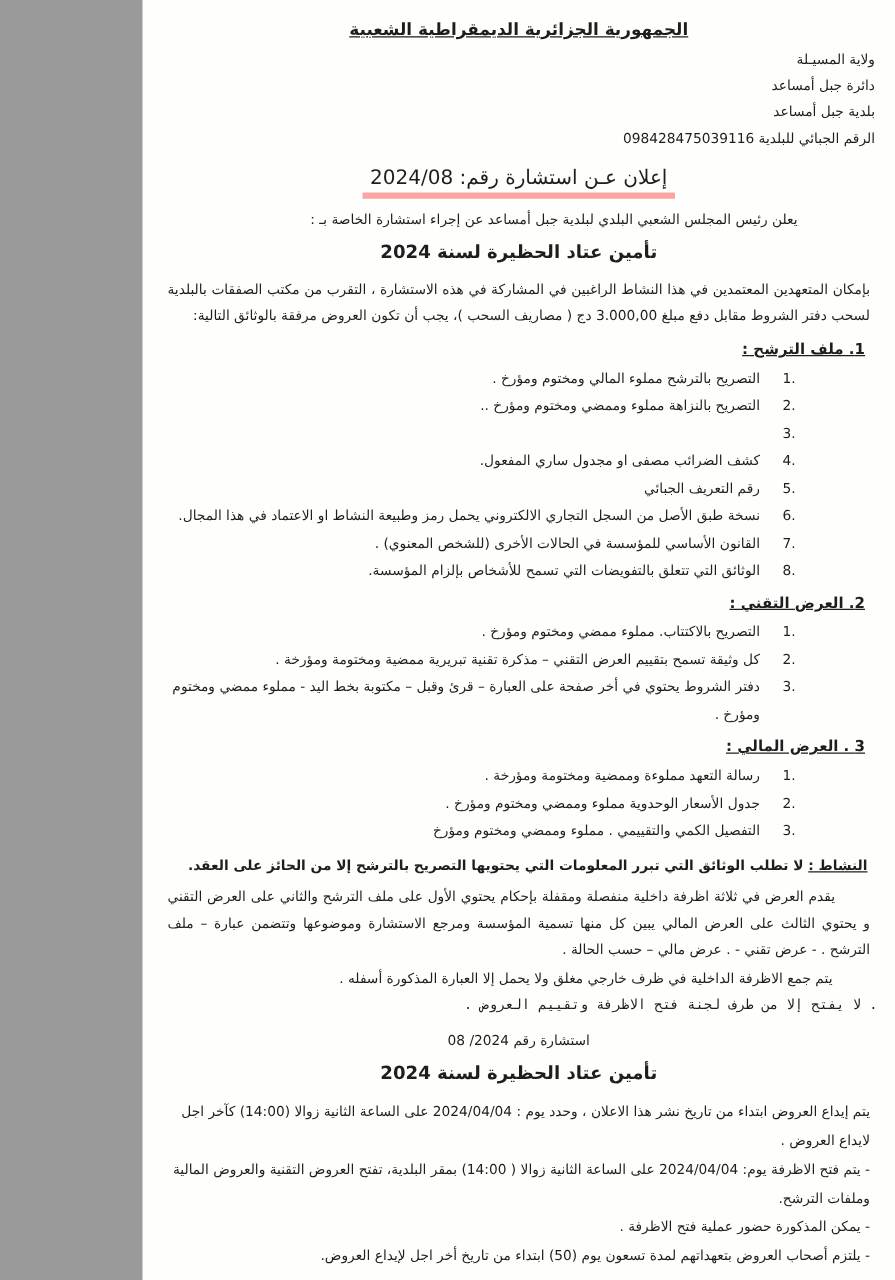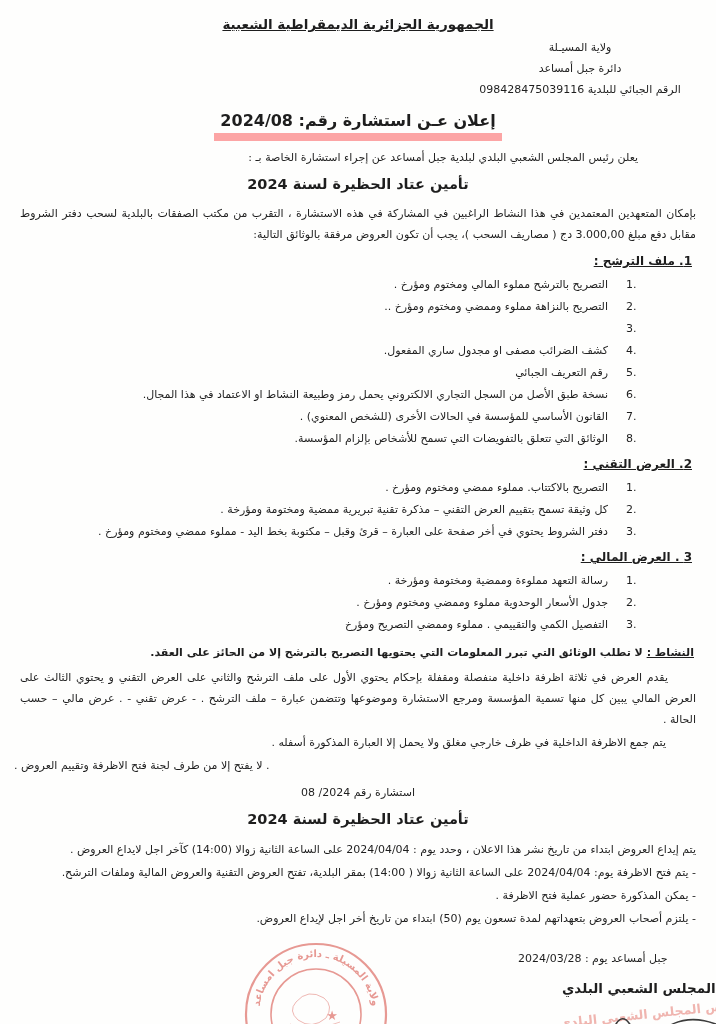--- a/index.html
+++ b/index.html
@@ -1,49 +1,49 @@
 <!DOCTYPE html>
 <html lang="ar" dir="rtl"><head>
 <meta charset="utf-8">
 <style>
   * { margin:0; padding:0; box-sizing:border-box; }
   html,body { background:#9a9a9a; }
   body { width:716px; height:1024px; font-family:"DejaVu Sans", sans-serif; }
   .page {
-    position:relative; width:716px; height:1024px; overflow:hidden;
+    position:relative; width:602px; height:1024px; overflow:hidden;
     background:#fefefd; color:#1e1e1e; direction:rtl;
     padding:14px 14px 0 14px; font-size:11px; line-height:21px;
   }
   .republic {
     text-align:center; font-weight:bold; font-size:13.5px;
     text-decoration:underline; margin-bottom:2px;
   }
-  .authority { width:240px; margin-right:2px; line-height:21px; font-size:11px;text-align:center; }
+  .authority { width:240px; margin-right:2px; line-height:21px; font-size:11px; }
   .authority div { white-space:nowrap; }
   .main-title { text-align:center; margin:10px 0 6px 0; }
   .main-title span {
-    display:inline-block; font-weight:bold; font-size:16px;
-    border-bottom:8px solid #fca5a5; padding:0 6px 2px 6px;
+    display:inline-block; font-weight:normal; font-size:16px;
+    border-bottom:5px solid #fca5a5; padding:0 6px 2px 6px;
   }
   .intro { padding-right:64px; margin-bottom:4px; }
   .subject { text-align:center; font-weight:bold; font-size:14.5px; margin:6px 0 8px 0; }
   .para { text-align:justify; padding:0 6px; margin-bottom:6px; }
   .sec-head {
     font-weight:bold; font-size:12px; padding-right:10px; margin:4px 0 2px 0;
   }
   .sec-head span { text-decoration:underline; }
   .li { display:flex; padding-right:56px; line-height:22px; }
   .li .num { width:20px; flex:none; direction:ltr; text-align:left; }
   .li .txt { padding-right:18px; }
   .note { padding-right:8px; margin:6px 0 2px 0; }
   .note .lbl { font-weight:bold; text-decoration:underline; }
   .note .body { font-weight:bold; }
   .env { text-align:justify; padding:0 6px; text-indent:28px; margin:4px 0 2px 0; }
   .line-ind { padding-right:36px; margin:2px 0; }
-  .line-center { text-align:left; margin:2px 0; }
+  .line-center { text-align:right; margin:2px 0;font-family:Liberation Mono, monospace; }
   .ref-line { text-align:center; margin:6px 0 2px 0; }
   .deposit { padding-right:6px; line-height:23px; }
   .footer { position:relative; height:165px; margin-top:6px; }
   .place-date { position:absolute; top:12px; left:504px; right:auto; white-space:nowrap; direction:rtl; }
   .signatory {
     position:absolute; top:42px; left:548px; white-space:nowrap;
     font-weight:bold; font-size:13.5px;
   }
   .stamp-echo {
     position:absolute; top:66px; left:566px; width:160px;
@@ -57,20 +57,21 @@
 </head>
 <body>
 
 <div class="page">
 
   <div class="republic">الجمهورية الجزائرية الديمقراطية الشعبية</div>
 
   <div class="authority">
     <div>ولاية  المسيـلة</div>
     <div>دائرة   جبل أمساعد</div>
+    <div>بلدية   جبل أمساعد</div>
     <div>الرقم الجبائي للبلدية 098428475039116</div>
   </div>
 
   <div class="main-title">
     <span>إعلان عـن استشارة  رقم: 2024/08</span>
   </div>
 
   <div class="intro">يعلن رئيس المجلس الشعبي البلدي لبلدية جبل أمساعد عن إجراء استشارة الخاصة  بـ :</div>
 
   <div class="subject">تأمين عتاد الحظيرة لسنة 2024</div>
@@ -128,21 +129,21 @@
   <div class="li">
       <span class="num">1.</span>
       <span class="txt">رسالة التعهد مملوءة وممضية ومختومة ومؤرخة .</span>
     </div>
   <div class="li">
       <span class="num">2.</span>
       <span class="txt">جدول الأسعار الوحدوية  مملوء وممضي ومختوم ومؤرخ .</span>
     </div>
   <div class="li">
       <span class="num">3.</span>
-      <span class="txt">التفصيل  الكمي  والتقييمي . مملوء وممضي التصريح ومؤرخ</span>
+      <span class="txt">التفصيل  الكمي  والتقييمي . مملوء وممضي ومختوم ومؤرخ</span>
     </div>
 
   <div class="note">
     <span class="lbl">النشاط :</span><span class="body"> لا تطلب الوثائق التي تبرر المعلومات التي يحتويها التصريح بالترشح إلا من الحائز على العقد.</span>
   </div>
 
   <div class="env">يقدم العرض في ثلاثة اظرفة داخلية منفصلة  ومقفلة بإحكام يحتوي الأول على ملف الترشح  والثاني على العرض التقني و يحتوي الثالث  على العرض المالي يبين كل منها تسمية المؤسسة ومرجع الاستشارة وموضوعها وتتضمن عبارة – ملف الترشح  . - عرض تقني - . عرض مالي – حسب الحالة  .</div>
 
   <div class="line-ind">يتم جمع الاظرفة الداخلية  في ظرف خارجي مغلق ولا يحمل إلا العبارة المذكورة أسفله .</div>
   <div class="line-center">. لا يفتح  إلا من طرف لجنة فتح الاظرفة وتقييم العروض .</div>

